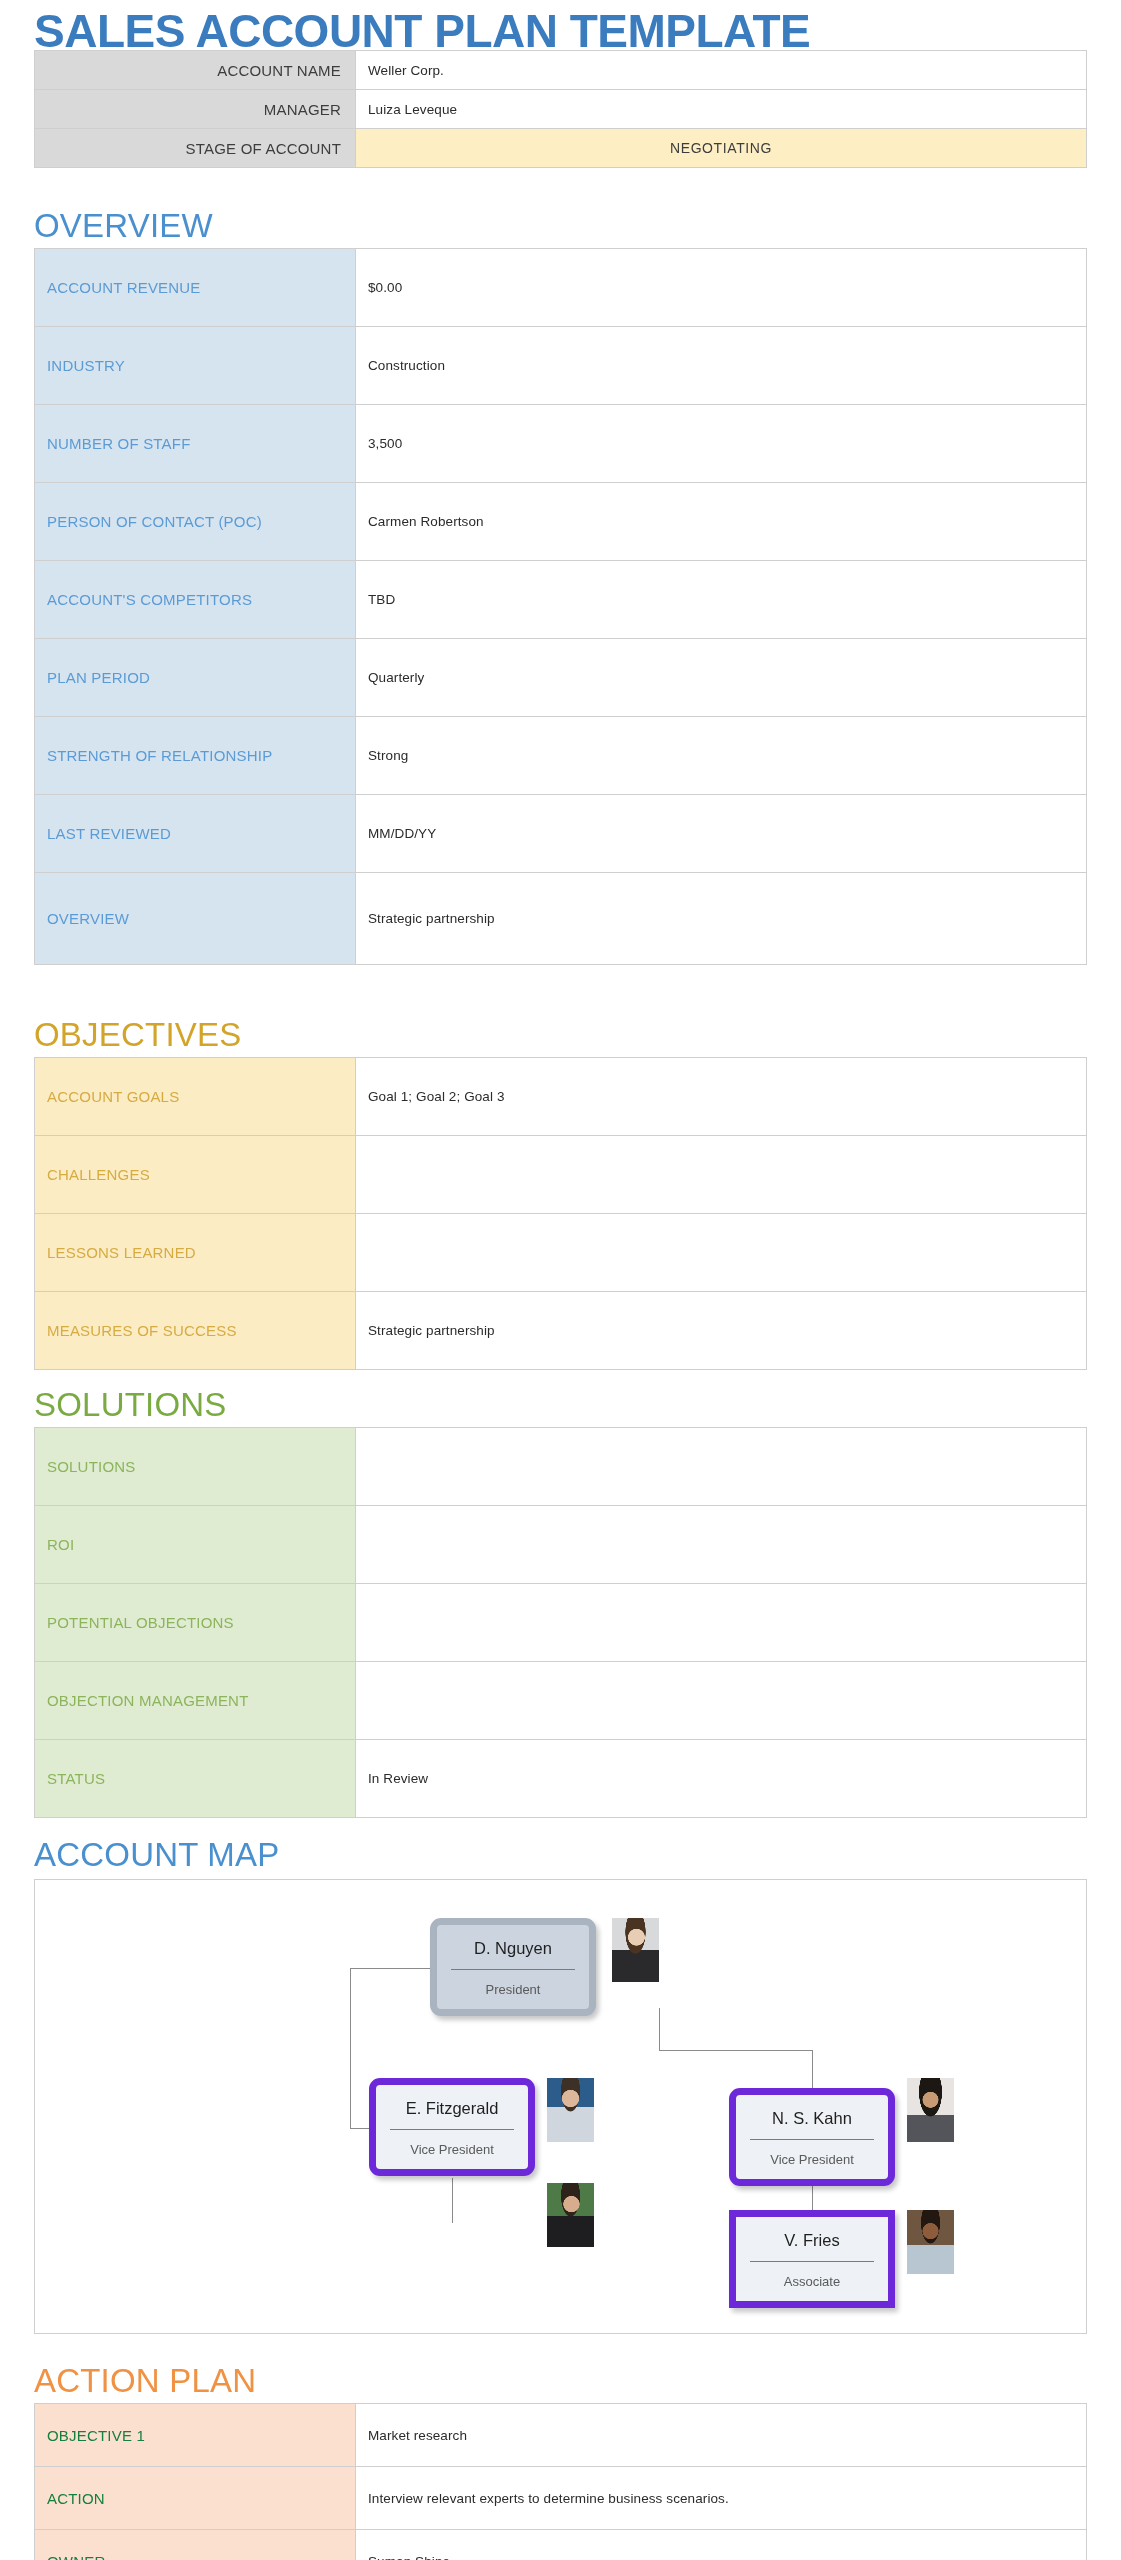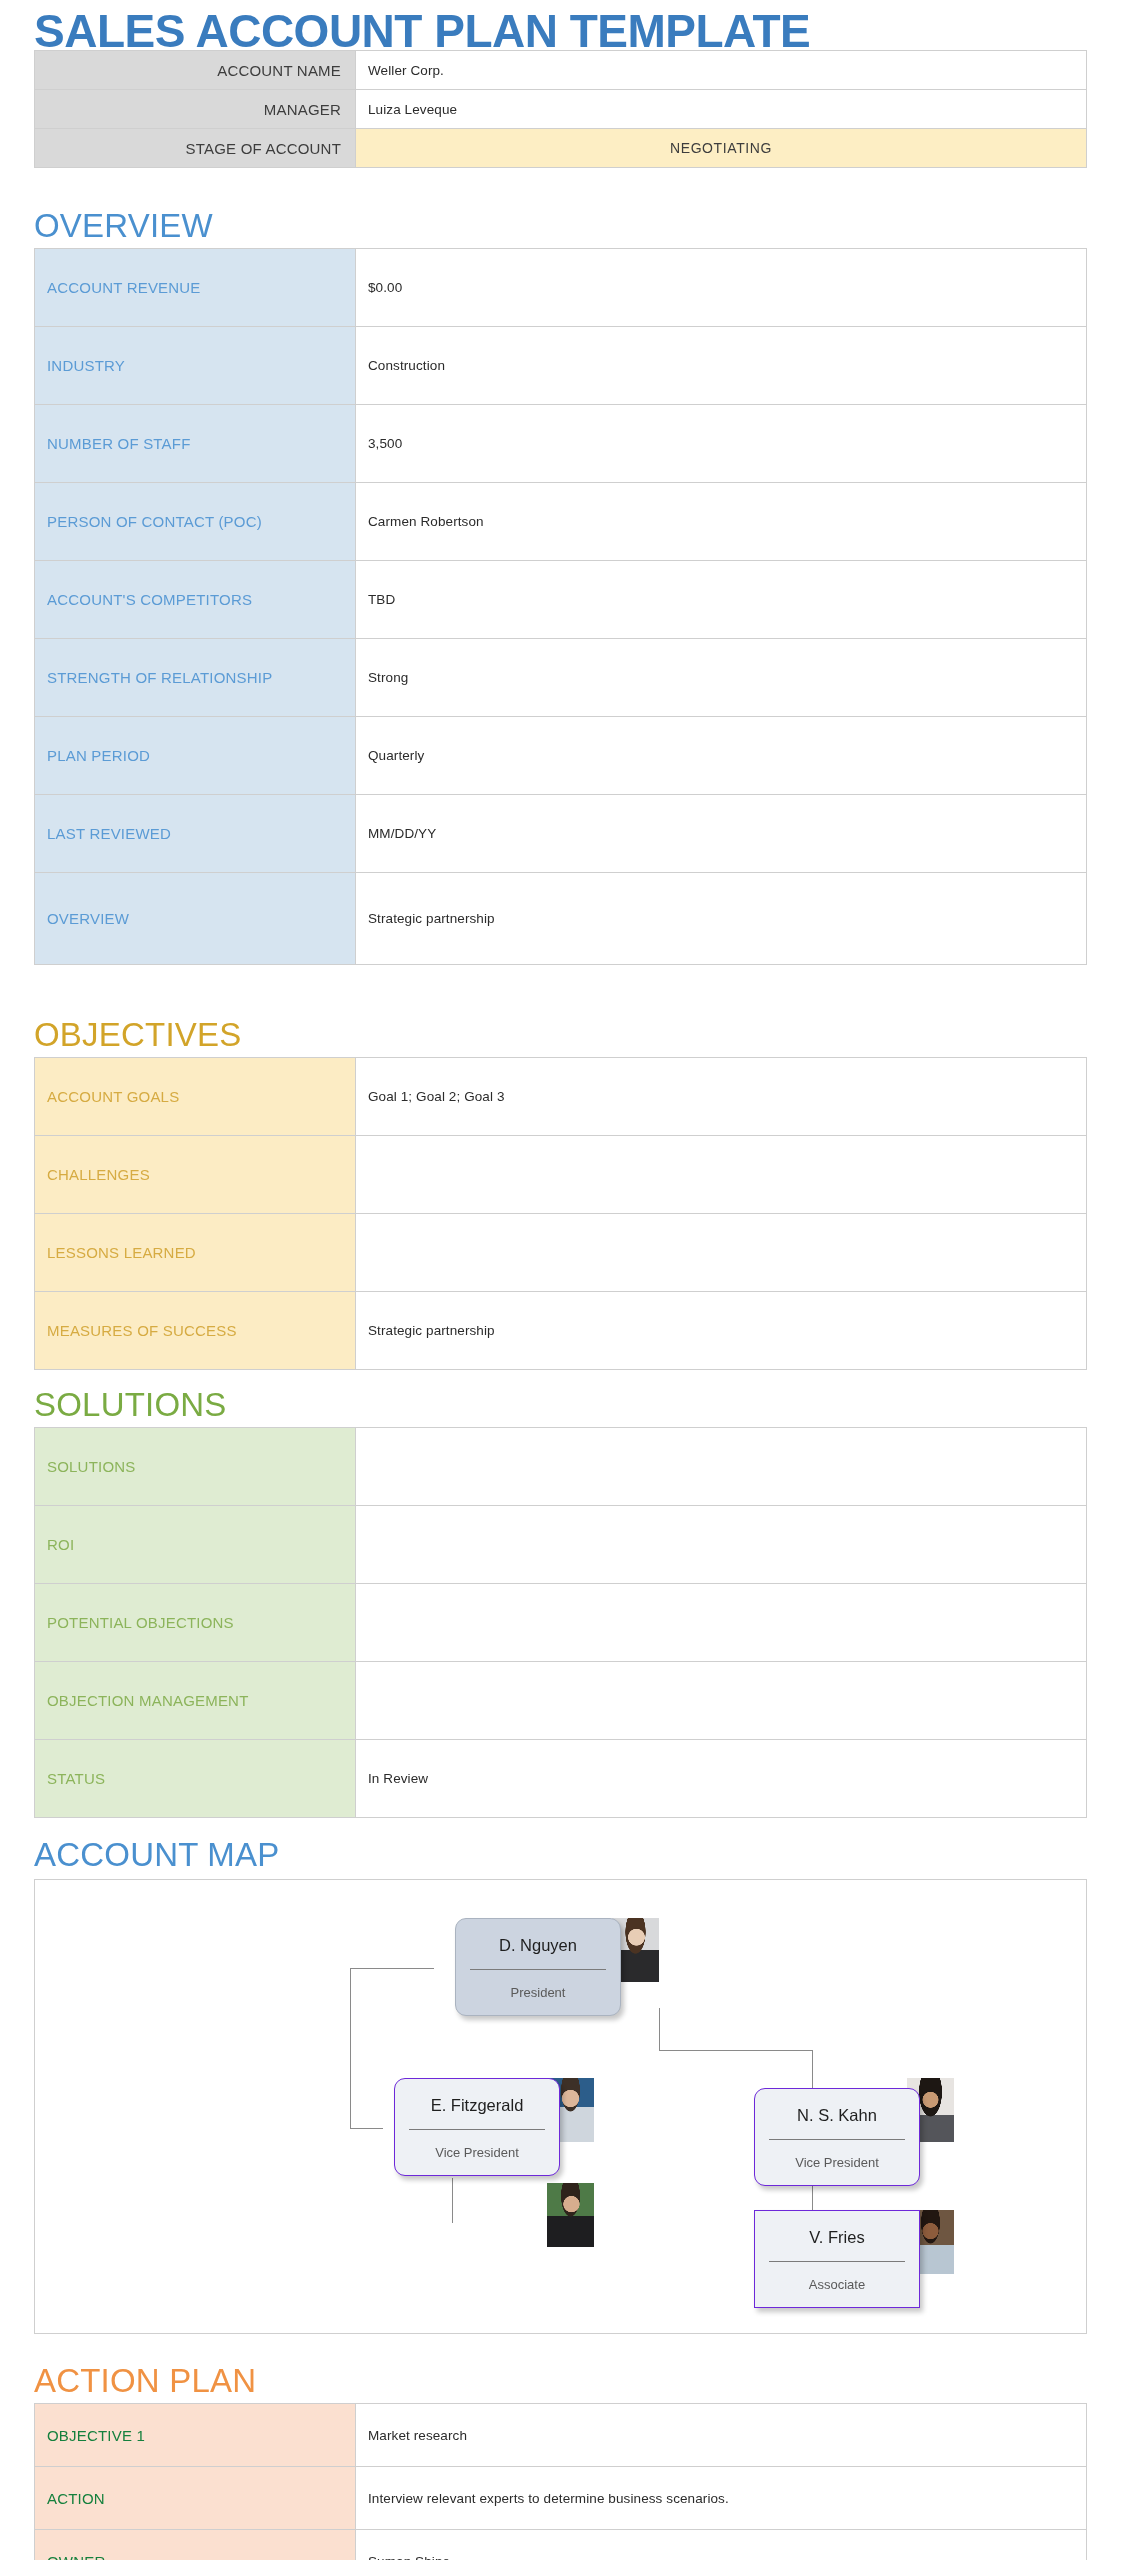--- a/index.html
+++ b/index.html
@@ -99,26 +99,25 @@
     width: 1053px;
     height: 455px;
     border: 1px solid #cfcfcf;
     background: #ffffff;
   }
   .node {
     position: absolute;
     width: 166px;
     height: 98px;
     background: #eef1f5;
-    border: 1px solid #6d28d9;
+    border: 7px solid #6d28d9;
     box-shadow: 3px 4px 5px rgba(0,0,0,0.22);
     display: flex;
     flex-direction: column;
     z-index: 3;
-    margin-left: 25px;
   }
   .node.rounded { border-radius: 11px; }
   .node.blueish { background: #ccd4e0; border-color: #aab3c0; }
   .node .n-name {
     flex: 1;
     display: flex;
     align-items: center;
     justify-content: center;
     font-size: 16.5px;
     color: #1f1f1f;
@@ -222,26 +221,26 @@
     </tr>
     <tr>
       <td class="lbl" style="height:78px;">PERSON OF CONTACT (POC)</td>
       <td class="val">Carmen Robertson</td>
     </tr>
     <tr>
       <td class="lbl" style="height:78px;">ACCOUNT'S COMPETITORS</td>
       <td class="val">TBD</td>
     </tr>
     <tr>
+      <td class="lbl" style="height:78px;">PLAN PERIOD</td>
+      <td class="val">Quarterly</td>
+    </tr>
+    <tr>
       <td class="lbl" style="height:78px;">STRENGTH OF RELATIONSHIP</td>
       <td class="val">Strong</td>
-    </tr>
-    <tr>
-      <td class="lbl" style="height:78px;">PLAN PERIOD</td>
-      <td class="val">Quarterly</td>
     </tr>
     <tr>
       <td class="lbl" style="height:78px;margin-top:40px;">LAST REVIEWED</td>
       <td class="val">MM/DD/YY</td>
     </tr>
     <tr>
       <td class="lbl" style="height:92px;">OVERVIEW</td>
       <td class="val">Strategic partnership</td>
     </tr>
   </tbody>

